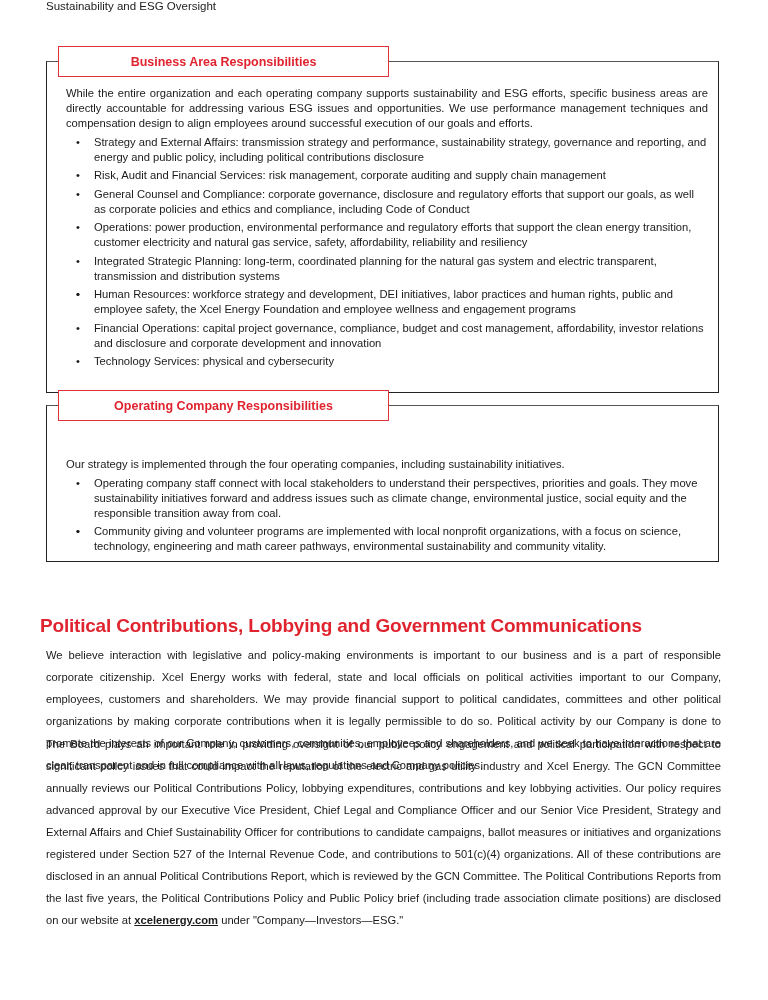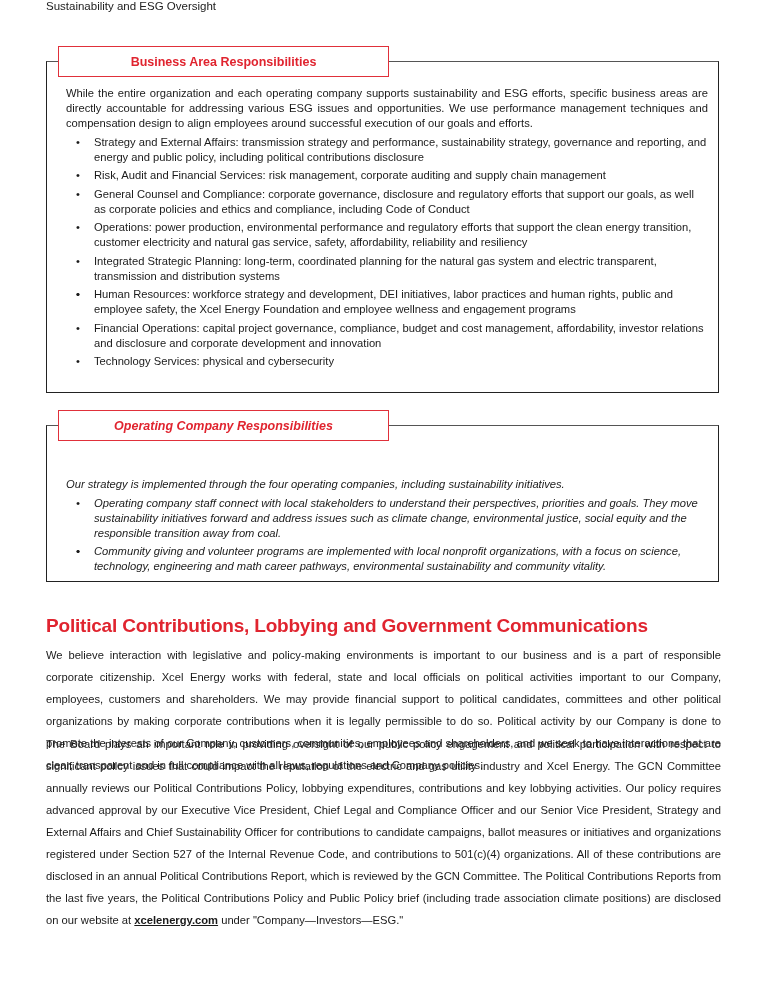--- a/index.html
+++ b/index.html
@@ -25,21 +25,21 @@
   .box {
     position: absolute;
     left: 46px;
     width: 673px;
     border: 1.5px solid #222;
     border-top-color: #555;
     box-sizing: border-box;
     background: #fff;
   }
   .box-1 { top: 61px; height: 332px; }
-  .box-2 { top: 425px; height: 157px; font-style: italic; }
+  .box-2 { top: 405px; height: 157px; }
   .tab {
     position: absolute;
     left: 11px;
     top: -16px;
     width: 331px;
     height: 31px;
     border: 1.5px solid #e0303a;
     background: #fff;
     box-sizing: border-box;
     display: flex;
@@ -72,21 +72,21 @@
     padding-left: 28px;
     margin-top: 3.5px;
   }
   ul.bullets li .bullet {
     position: absolute;
     left: 10px;
     top: 0;
   }
   .section-heading {
     position: absolute;
-    left: 46px;
+    left: 40px;
     top: 599px;
     font-size: 19px;
     font-weight: bold;
     color: #e0242f;
     letter-spacing: -0.2px;
   }
   .body-text {
     position: absolute;
     left: 46px;
     width: 675px;

